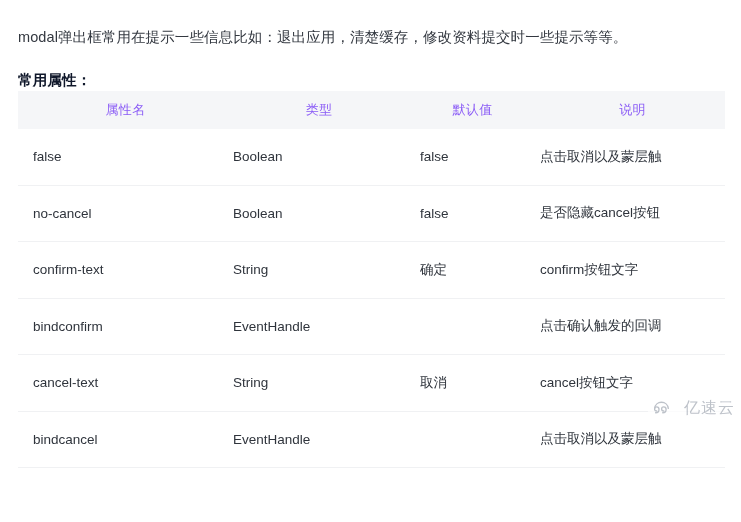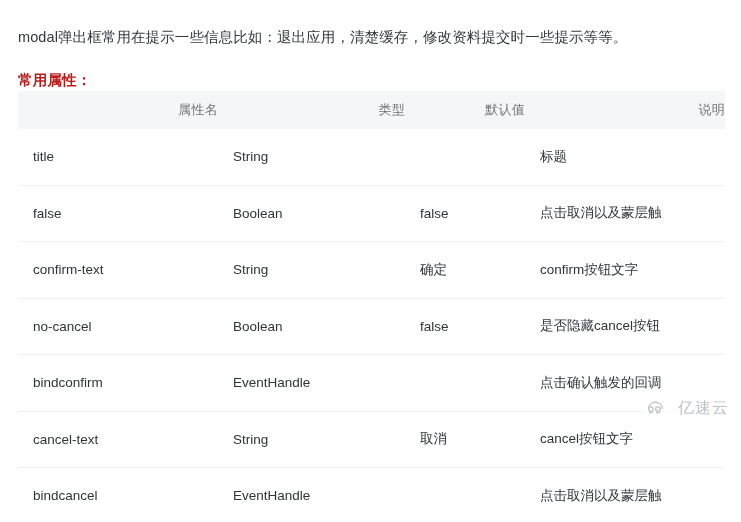--- a/index.html
+++ b/index.html
@@ -37,21 +37,21 @@
     white-space: nowrap;
   }
 
   .section-subtitle {
     position: absolute;
     left: 18px;
     top: 54px;
     font-size: 14.5px;
     line-height: 22px;
     font-weight: bold;
-    color: #b91c1c;
+    color: #0f172a;
     letter-spacing: 0.2px;
   }
 
   .attr-table {
     position: absolute;
     left: 18px;
     top: 91px;
     width: 707px;
     border-collapse: collapse;
     table-layout: fixed;
@@ -62,24 +62,24 @@
   .attr-table col.c-def   { width: 120px; }
   .attr-table col.c-desc  { width: 200px; }
 
   .attr-table thead tr {
     background: #f5f6f8;
   }
 
   .attr-table thead th {
     height: 38px;
     padding: 0 0 0 15px;
-    text-align: right;
+    text-align: center;
     font-size: 13px;
     font-weight: normal;
-    color: #737373;
+    color: #8b5cf6;
     letter-spacing: 0.3px;
     vertical-align: middle;
     border: none;
   }
 
   .attr-table tbody td {
     height: 55.5px;
     padding: 0 0 0 15px;
     text-align: left;
     font-size: 13.5px;
@@ -103,21 +103,21 @@
   }
   .cell-default {
     color: #2f343c;
   }
   .cell-desc {
     color: #2f343c;
   }
 
   .watermark {
     position: absolute;
-    right: 8px;
+    right: 2px;
     bottom: 12px;
     display: flex;
     align-items: center;
     gap: 8px;
     opacity: 0.75;
     pointer-events: none;
     background: #ffffff;
     padding: 2px 4px 2px 6px;
   }
   .watermark-logo {
@@ -152,42 +152,36 @@
     <thead>
       <tr>
         <th>属性名</th>
         <th>类型</th>
         <th>默认值</th>
         <th>说明</th>
       </tr>
     </thead>
     <tbody>
       <tr>
-        <td class="cell-name">title</td>
-        <td class="cell-type">String</td>
-        <td class="cell-default"></td>
-        <td class="cell-desc">标题</td>
-      </tr>
-      <tr>
         <td class="cell-name">false</td>
         <td class="cell-type">Boolean</td>
         <td class="cell-default">false</td>
         <td class="cell-desc">点击取消以及蒙层触</td>
       </tr>
       <tr>
+        <td class="cell-name">no-cancel</td>
+        <td class="cell-type">Boolean</td>
+        <td class="cell-default">false</td>
+        <td class="cell-desc">是否隐藏cancel按钮</td>
+      </tr>
+      <tr>
         <td class="cell-name">confirm-text</td>
         <td class="cell-type">String</td>
         <td class="cell-default">确定</td>
         <td class="cell-desc">confirm按钮文字</td>
-      </tr>
-      <tr>
-        <td class="cell-name">no-cancel</td>
-        <td class="cell-type">Boolean</td>
-        <td class="cell-default">false</td>
-        <td class="cell-desc">是否隐藏cancel按钮</td>
       </tr>
       <tr>
         <td class="cell-name">bindconfirm</td>
         <td class="cell-type">EventHandle</td>
         <td class="cell-default"></td>
         <td class="cell-desc">点击确认触发的回调</td>
       </tr>
       <tr>
         <td class="cell-name">cancel-text</td>
         <td class="cell-type">String</td>

